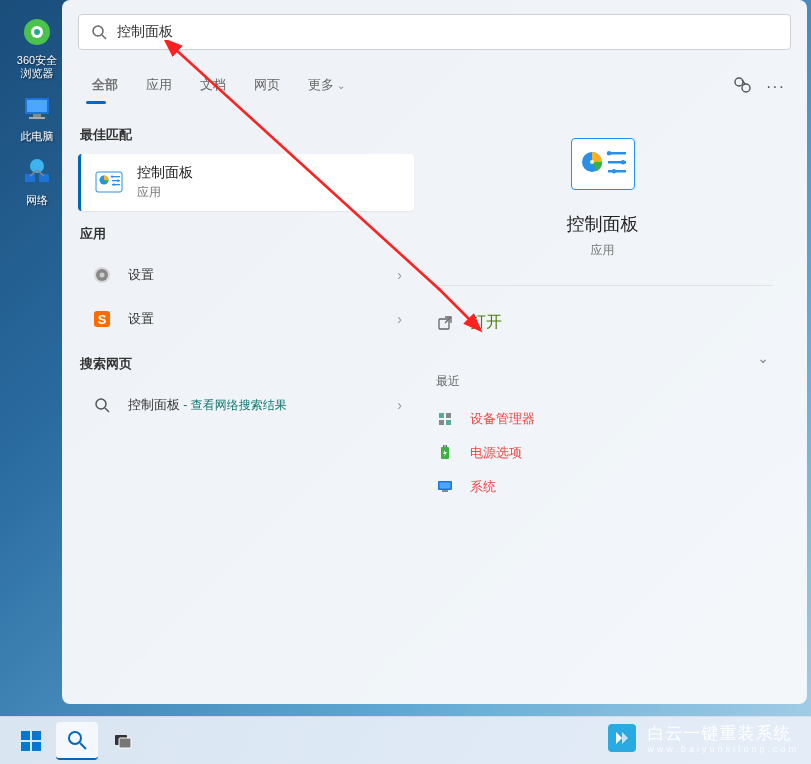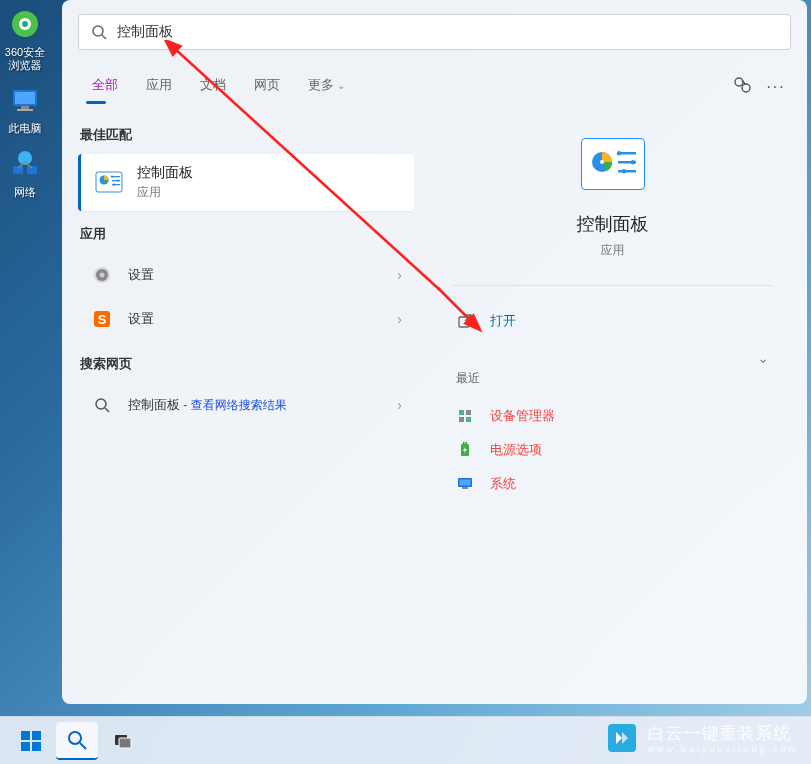--- a/index.html
+++ b/index.html
@@ -1,64 +1,64 @@
 <!DOCTYPE html>
 <html><head>
   <meta charset="utf-8">
   <style>
     * { margin: 0; padding: 0; box-sizing: border-box; font-family: "Microsoft YaHei", "Segoe UI", sans-serif; }
     body { width: 811px; height: 764px; position: relative; overflow: hidden; background: linear-gradient(135deg, #1a4d7a 0%, #2a6ba0 30%, #5fa8d3 70%, #a8d0e8 100%); }
     
-    .desktop-icons { position: absolute; top: 0; left: 0; width: 50px; padding-top: 2px; }
+    .desktop-icons { position: absolute; top: 0; left: 12px; width: 50px; padding-top: 10px; }
     .desktop-icon { display: flex; flex-direction: column; align-items: center; padding: 6px 2px; cursor: pointer; }
     .desktop-icon .icon-img { width: 36px; height: 36px; margin-bottom: 2px; display:flex; align-items:center; justify-content:center; }
     .desktop-icon .icon-label { color: white; font-size: 11px; text-align: center; text-shadow: 1px 1px 2px rgba(0,0,0,0.6); line-height: 1.2; }
     
     .search-panel { position: absolute; left: 62px; top: 0; right: 4px; bottom: 60px; background: rgba(248,249,251,0.96); backdrop-filter: blur(20px); border-radius: 8px; }
     
     .search-bar-wrap { padding: 14px 16px 10px 16px; }
     .search-bar { display: flex; align-items: center; background: white; border: 1px solid #d0d0d0; border-radius: 4px; height: 36px; padding: 0 12px; }
     .search-bar svg { flex-shrink: 0; }
     .search-bar input { border: none; outline: none; flex: 1; font-size: 14px; margin-left: 10px; color: #333; background: transparent; }
     
     .tabs-row { display: flex; align-items: center; padding: 8px 16px 0 16px; border-bottom: none; }
     .tab { padding: 8px 14px 12px 14px; font-size: 13px; color: #666; cursor: pointer; position: relative; }
-    .tab.active { color: #a21caf; font-weight: 400; }
+    .tab.active { color: #737373; font-weight: 700; }
     .tab.active::after { content:''; position:absolute; bottom:2px; left: 8px; right: 26px; height: 3px; background: #0067c0; border-radius: 2px; }
     .tab .chev { font-size: 10px; margin-left: 3px; color:#888;}
     .tabs-spacer { flex: 1; }
     .tabs-icons { display: flex; align-items: center; gap: 14px; padding-right: 6px; }
     
-    .content { display: flex; padding: 6px 16px 16px 16px; gap: 20px; }
+    .content { display: flex; padding: 6px 16px 16px 16px; }
     .left-col { width: 336px; }
     .right-col { flex: 1; padding: 18px 18px 0 18px; }
     
     .section-h { font-size: 13px; font-weight: 600; color: #333; margin: 14px 0 10px 2px; }
     
     .best-match { background: white; border-radius: 4px; padding: 10px 14px; display: flex; align-items: center; gap: 14px; border-left: 3px solid #0067c0; box-shadow: 0 1px 2px rgba(0,0,0,0.06); }
     .cp-icon-sm { width: 28px; height: 28px; }
     .bm-title { font-size: 14px; color: #222; }
     .bm-sub { font-size: 12px; color: #777; margin-top: 2px; }
     
     .list-row { display: flex; align-items: center; padding: 10px 12px; cursor: pointer; border-radius: 4px; }
     .list-row .li-icon { width: 24px; height: 24px; margin-right: 14px; display:flex; align-items:center; justify-content:center;}
     .list-row .li-text { flex: 1; font-size: 13px; color: #333; }
-    .list-row .li-sub { color: #1d4ed8; font-size: 12px; }
+    .list-row .li-sub { color: #0f766e; font-size: 12px; }
     .list-row .chev-r { color: #999; font-size: 14px; }
     
     .detail-icon-wrap { display: flex; flex-direction: column; align-items: center; padding-top: 8px; }
     .cp-icon-lg { width: 64px; height: 52px; background: white; border: 1px solid #1e90ff; border-radius: 4px; display: flex; align-items: center; justify-content: center; position: relative; }
     .detail-title { font-size: 18px; color: #222; margin-top: 22px; text-align:center;}
     .detail-sub { font-size: 12px; color: #777; margin-top: 6px; text-align:center; }
     
     .divider { height: 1px; background: #e3e3e3; margin: 26px 0 16px 0; }
     
     .action-row { display: flex; align-items: center; padding: 10px 4px; cursor: pointer; position: relative; }
     .action-row .a-icon { width: 18px; height: 18px; margin-right: 16px; color:#666; display:flex; align-items:center; justify-content:center;}
-    .action-row .a-text { font-size: 13px; color: #0369a1; }
+    .action-row .a-text { font-size: 16px; color: #4d7c0f; }
     .action-chev { position: absolute; right: 4px; top: 48px; color: #888; font-size: 14px; cursor:pointer; }
     
     .recent-h { font-size: 12px; color: #666; margin: 30px 0 12px 4px; }
     .recent-row { display: flex; align-items: center; padding: 8px 4px; cursor: pointer; }
     .recent-row .r-icon { width: 18px; height: 18px; margin-right: 16px; display:flex; align-items:center; justify-content:center;}
     .recent-row .r-text { font-size: 13px; color: #ef4444; }
     
     .taskbar { position: absolute; bottom: 0; left: 0; right: 0; height: 48px; background: rgba(235,240,248,0.9); backdrop-filter: blur(20px); border-top: 1px solid rgba(0,0,0,0.06); display: flex; align-items: center; padding: 0 10px; }
     .tb-item { width: 42px; height: 38px; display: flex; align-items: center; justify-content: center; cursor: pointer; border-radius: 4px; margin-right: 4px;}
     .tb-item.active { background: rgba(255,255,255,0.7); border-bottom: 2px solid #0067c0; }

